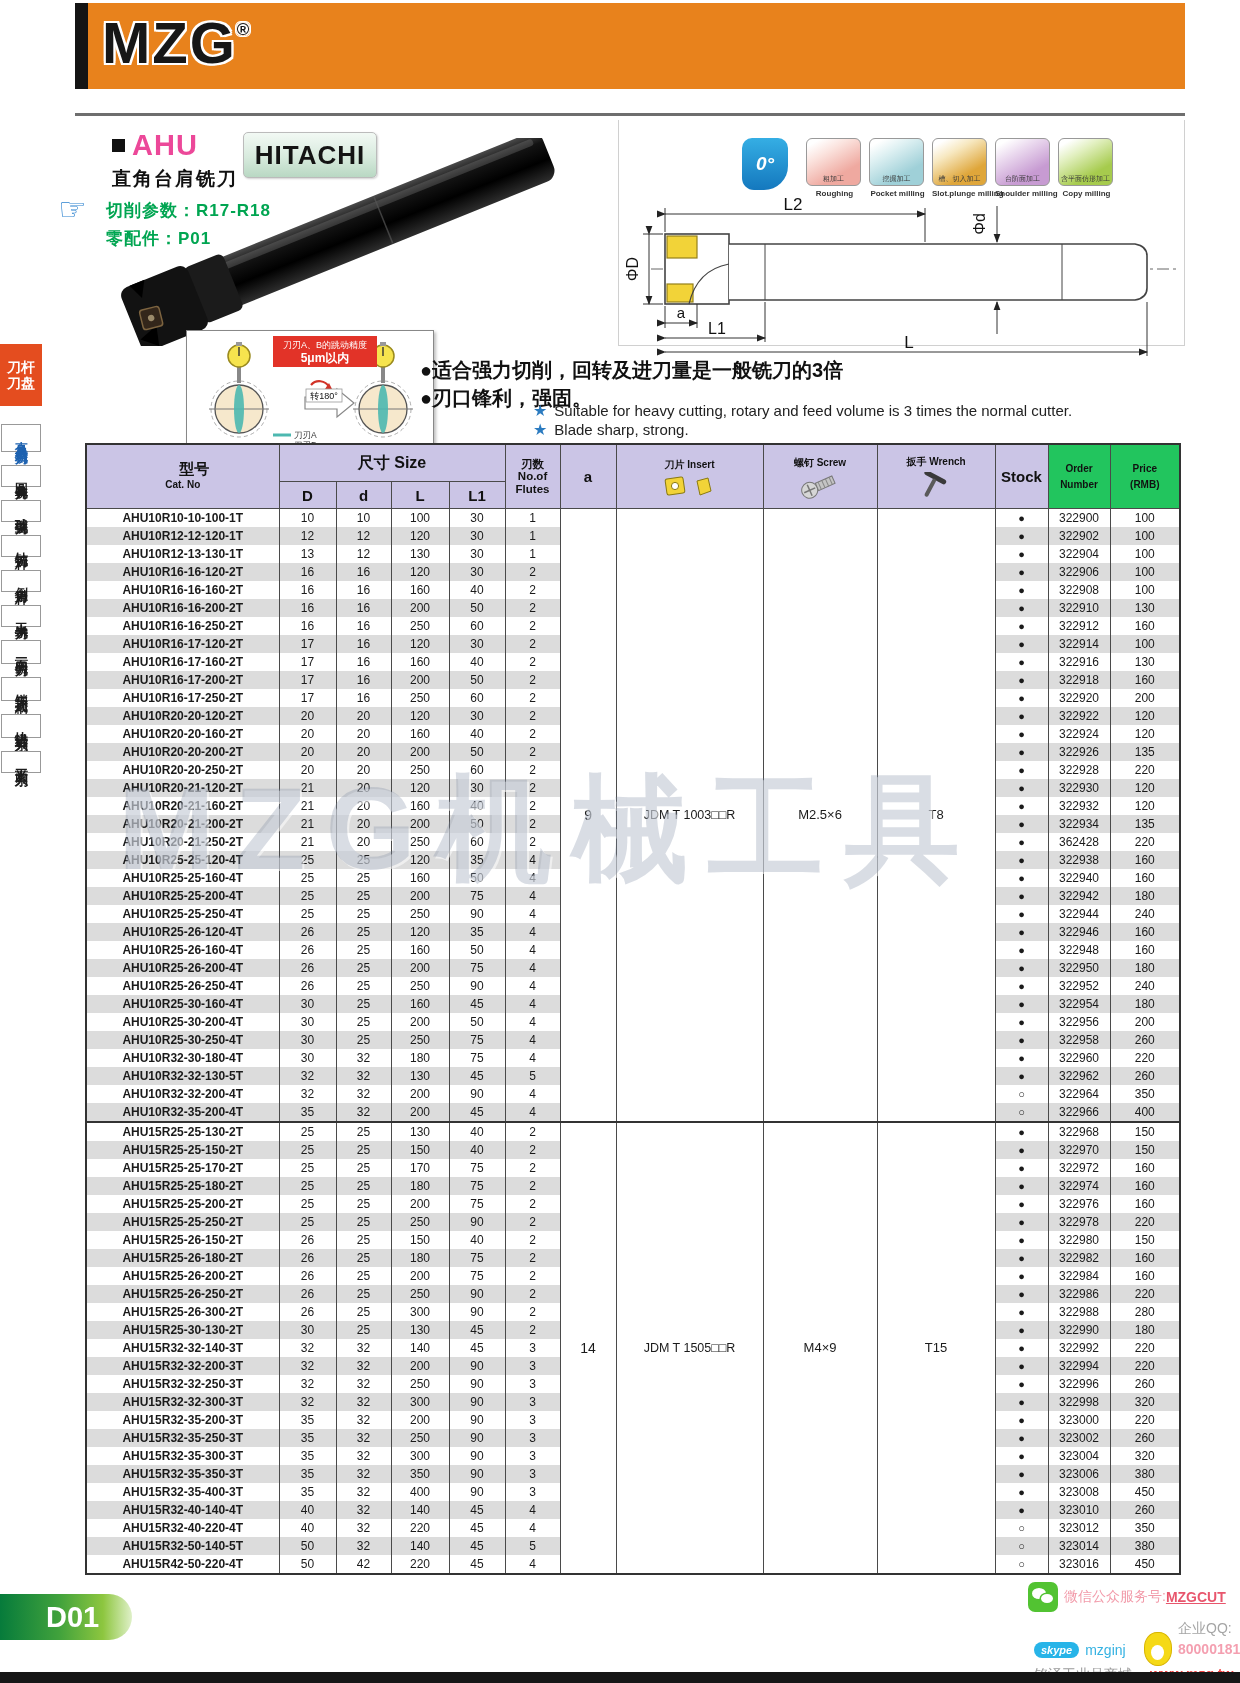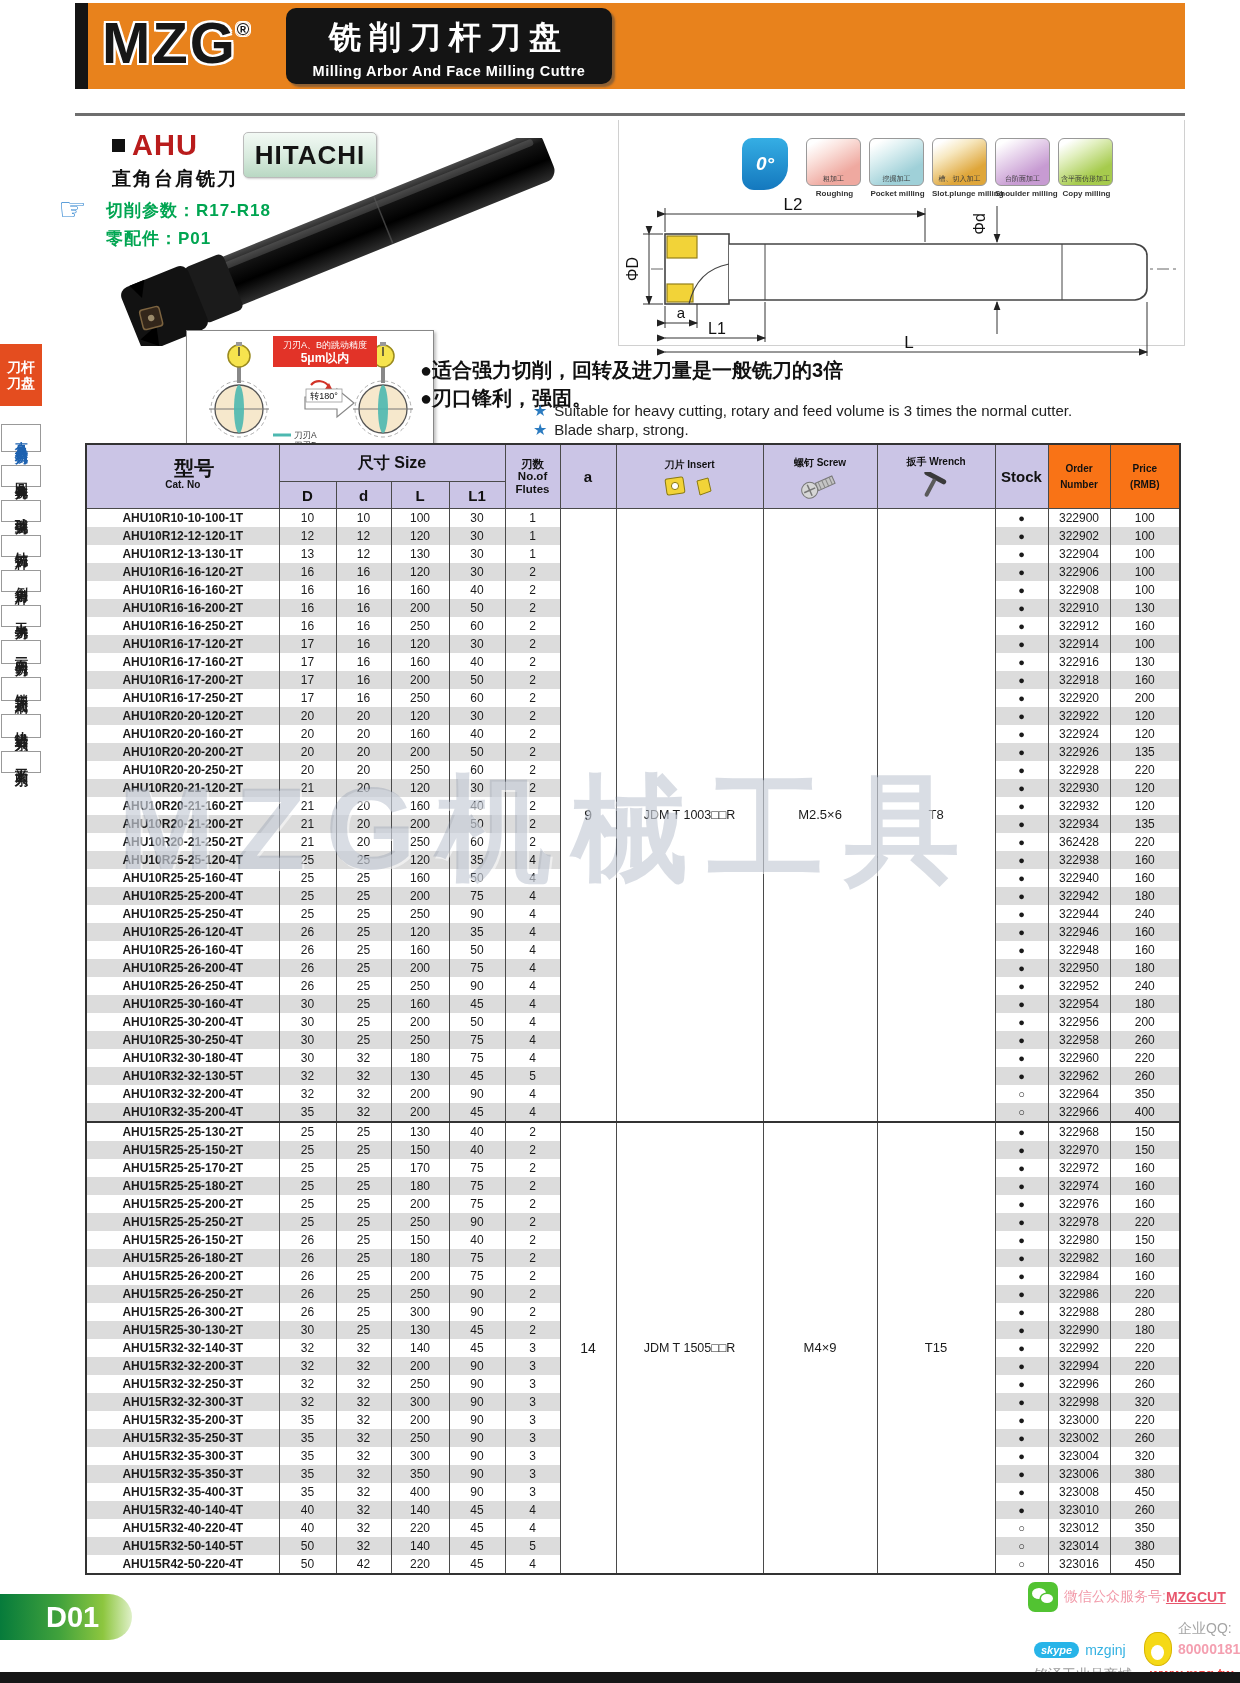--- a/index.html
+++ b/index.html
@@ -17,21 +17,21 @@
   .brand sup{font-size:17px;vertical-align:28px;letter-spacing:0;}
   .banner{position:absolute;left:198px;top:5px;width:326px;height:76px;background:#141414;border-radius:10px;
     color:#fff;text-align:center;box-shadow:3px 3px 2px rgba(70,70,70,.55);}
   .banner .cn{font-size:32px;font-weight:bold;letter-spacing:8px;padding-top:8px;}
   .banner .en{font-size:14.5px;font-weight:bold;margin-top:3px;letter-spacing:.5px;}
   .divider{left:75px;top:113px;width:1110px;height:3px;background:#6e6e6e;}
 
   
   .series-line{left:112px;top:129px;display:flex;align-items:center;}
   .black-square{display:inline-block;width:13px;height:13px;background:#111;margin-right:7px;}
-  .series-code{color:#b91c1c;font-size:29px;font-weight:bold;letter-spacing:1px;}
+  .series-code{color:#ec4899;font-size:29px;font-weight:bold;letter-spacing:1px;}
   .series-name{left:112px;top:166px;font-size:19px;font-weight:bold;color:#111;letter-spacing:2px;}
   .hitachi{left:243px;top:132px;width:132px;height:44px;text-align:center;line-height:44px;
     background:linear-gradient(180deg,#f2f9f4 0%,#d7eadd 55%,#b9d8c3 100%);
     border:1px solid #bbb;border-radius:5px;font-size:26px;font-weight:bold;color:#141414;letter-spacing:1px;
     box-shadow:1px 1px 2px rgba(0,0,0,.18);}
   .hand{left:58px;top:190px;font-size:32px;color:#2F84D0;}
   .param{font-size:17px;font-weight:bold;color:#00A551;letter-spacing:1px;}
   .param1{left:106px;top:199px;} .param2{left:106px;top:227px;}
 
   
@@ -70,22 +70,22 @@
   
   .watermark{left:118px;top:752px;font-size:116px;font-weight:800;letter-spacing:20px;white-space:nowrap;
     color:rgba(128,143,166,.30);z-index:6;pointer-events:none;text-shadow:2px 2px 0 rgba(255,255,255,.55);}
 
   
   table.catalog{position:absolute;left:85px;top:443px;width:1094px;border-collapse:collapse;table-layout:fixed;
     z-index:2;border:2px solid #333;}
   .catalog th{background:#CBC5E6;color:#111;border:1px solid #4a4a4a;padding:0;font-weight:bold;vertical-align:middle;}
   .catalog tr.h1 th{height:36px;}
   .catalog tr.h2 th{height:26px;font-size:15px;}
-  .catalog th.blue{background:#f97316;}
-  .catalog th .l1x{font-size:20px;line-height:17px;padding-left:23px;}
+  .catalog th.blue{background:#22c55e;}
+  .catalog th .l1x{font-size:15px;line-height:17px;padding-left:23px;}
   .catalog th .l2x{font-size:10px;line-height:16px;font-weight:bold;}
   .catalog th .small3{font-size:11.5px;line-height:12.5px;font-weight:bold;}
   .catalog th .iconline{margin-top:2px;line-height:0;}
   .catalog td{border-left:1px solid #4a4a4a;border-right:1px solid #4a4a4a;border-top:none;border-bottom:none;
     padding:0;text-align:center;font-size:12px;line-height:18px;height:18px;color:#1a1a1a;overflow:hidden;white-space:nowrap;}
   .catalog tbody tr:nth-child(even){background:#DCDCDC;}
   .catalog td.catno{font-weight:bold;font-size:12px;}
   .catalog td.merged{background:#fff;font-size:13px;}
   .catalog td.a{font-size:14px;}
   .catalog td.insert{font-size:12.5px;}
@@ -114,24 +114,20 @@
   .mall-row{position:absolute;left:6px;top:86px;white-space:nowrap;}
   .mall-label{color:#9a9a9a;}
   .mall-url{color:#F04040;font-weight:bold;}
   .bottom-bar{left:0;top:1672px;width:1240px;height:11px;background:#161616;}
 </style>
 </head>
 <body>
 
 <div class="abs top-header">
   <div class="brand"><span>MZG</span><sup>®</sup></div>
-  <div class="banner">
-    <div class="cn">铣削刀杆刀盘</div>
-    <div class="en">Milling Arbor And Face Milling Cuttre</div>
-  </div>
 </div>
 <div class="abs divider"></div>
 
 <div class="abs series-line">
   <span class="black-square"></span>
   <span class="series-code">AHU</span>
 </div>
 <div class="abs series-name">直角台肩铣刀</div>
 <div class="abs hitachi">HITACHI</div>
 <div class="abs hand">☞</div>

